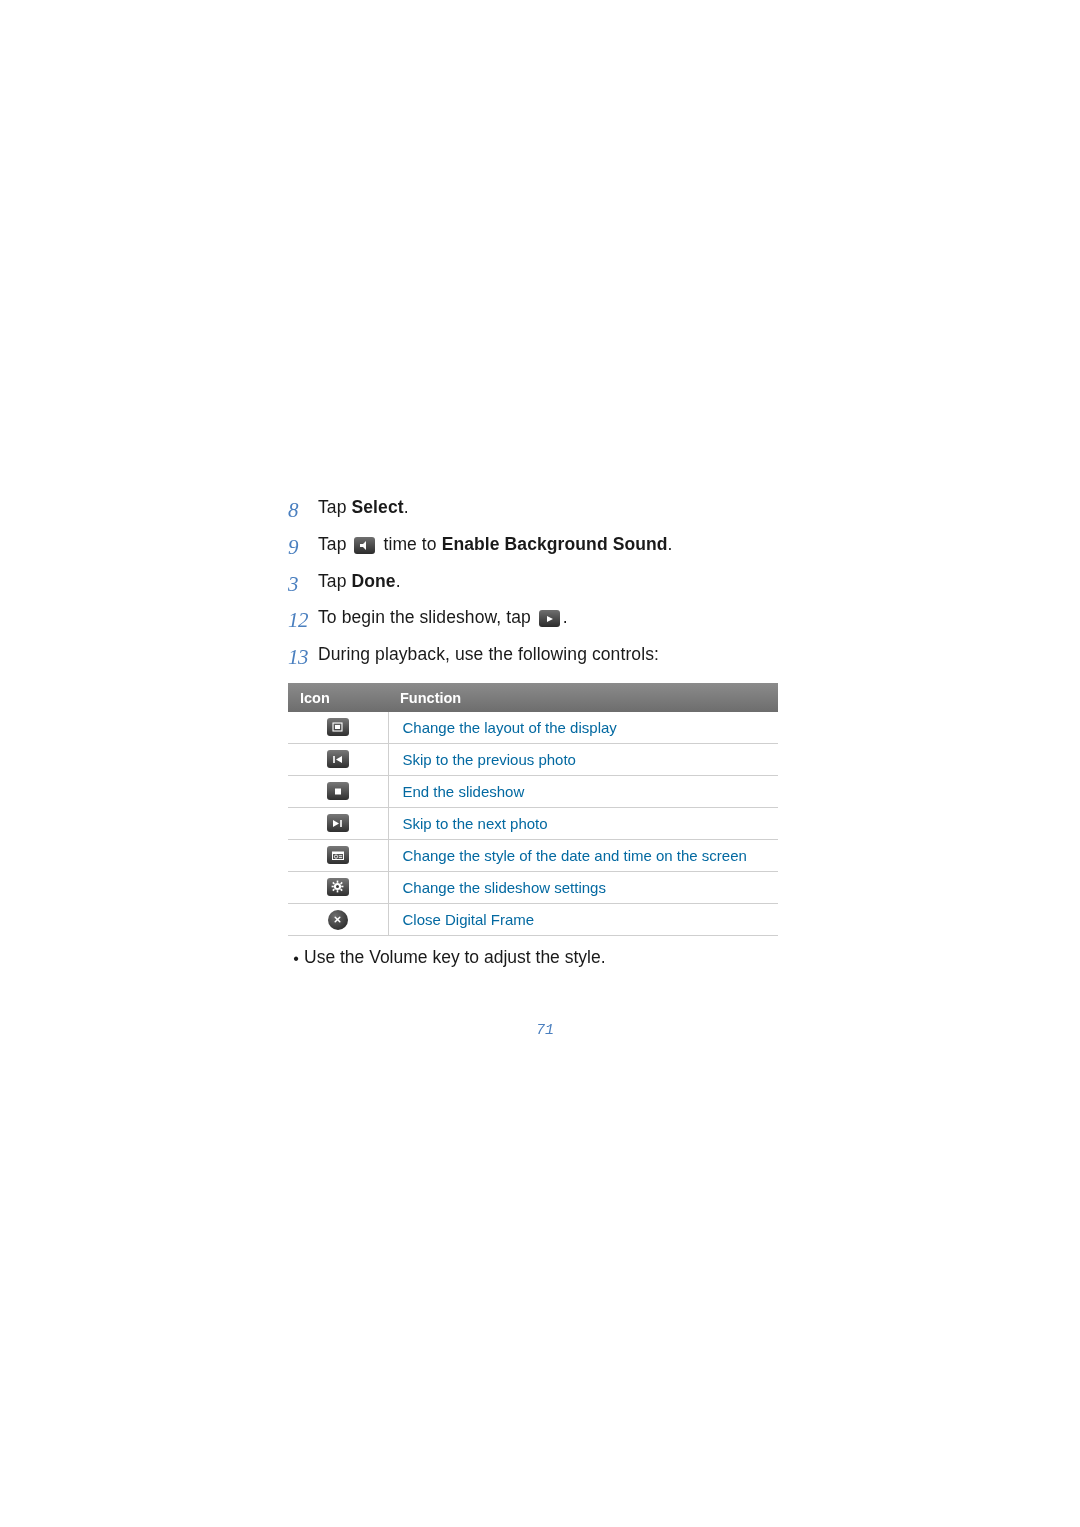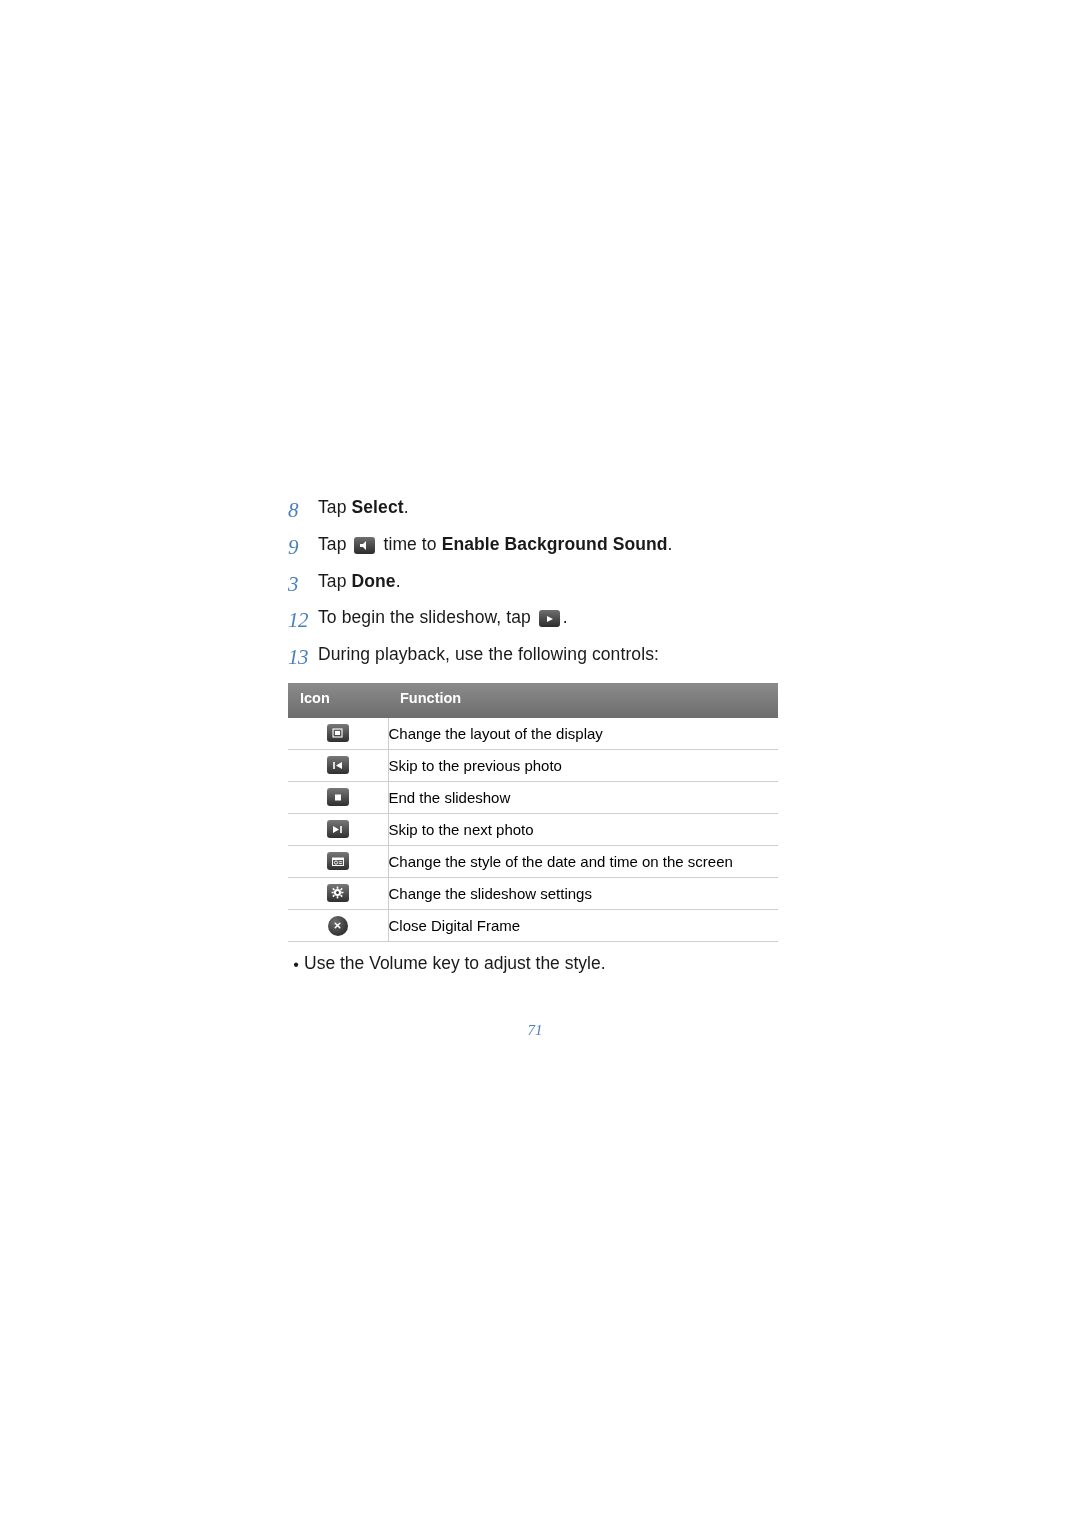--- a/index.html
+++ b/index.html
@@ -82,21 +82,21 @@
     margin-top: 10px;
     width: 490px;
     border-collapse: collapse;
   }
   .ctrl-table th {
     background: linear-gradient(#8b8b8b, #6d6d6d);
     color: #ffffff;
     font-size: 14.5px;
     font-weight: bold;
     text-align: left;
-    padding: 7px 10px 12px 12px;
+    padding: 7px 10px 6px 12px;
     border: none;
   }
   .ctrl-table th.icon-col {
     width: 78px;
     color: #ffffff;
   }
   .ctrl-table th.func-col {
     color: #ffffff;
   }
   .ctrl-table td {
@@ -104,22 +104,23 @@
     padding: 0;
     height: 31px;
     vertical-align: middle;
   }
   .ctrl-table td.icon-cell {
     width: 78px;
     text-align: center;
     border-right: 1px solid #cfcfcf;
   }
   .ctrl-table td.func-cell {
+    padding-left: 14px;
     font-size: 15px;
-    color: #000000;
+    color: #0369a1;
   }
   .ctrl-table tr:first-child th.icon-col { position: relative; }
 
   .tbl-ico {
     width: 22px;
     height: 18px;
     border-radius: 3px;
     background: linear-gradient(#787878, #2f2f2f);
     display: inline-flex;
     align-items: center;
@@ -146,25 +147,25 @@
     width: 16px;
     flex: 0 0 16px;
     text-align: center;
     font-size: 16px;
     line-height: 1.45;
     color: #1a1a1a;
   }
 
   .page-number {
     position: absolute;
-    left: 290px;
+    left: 300px;
     top: 1022px;
     width: 490px;
     text-align: center;
-    font-family: Liberation Serif, serif;
+    font-family: Liberation Mono, monospace;
     font-style: italic;
     font-size: 15px;
     color: #4a7fbf;
   }
 </style>
 </head>
 <body>
 
 <div class="page">
   <div class="content">

